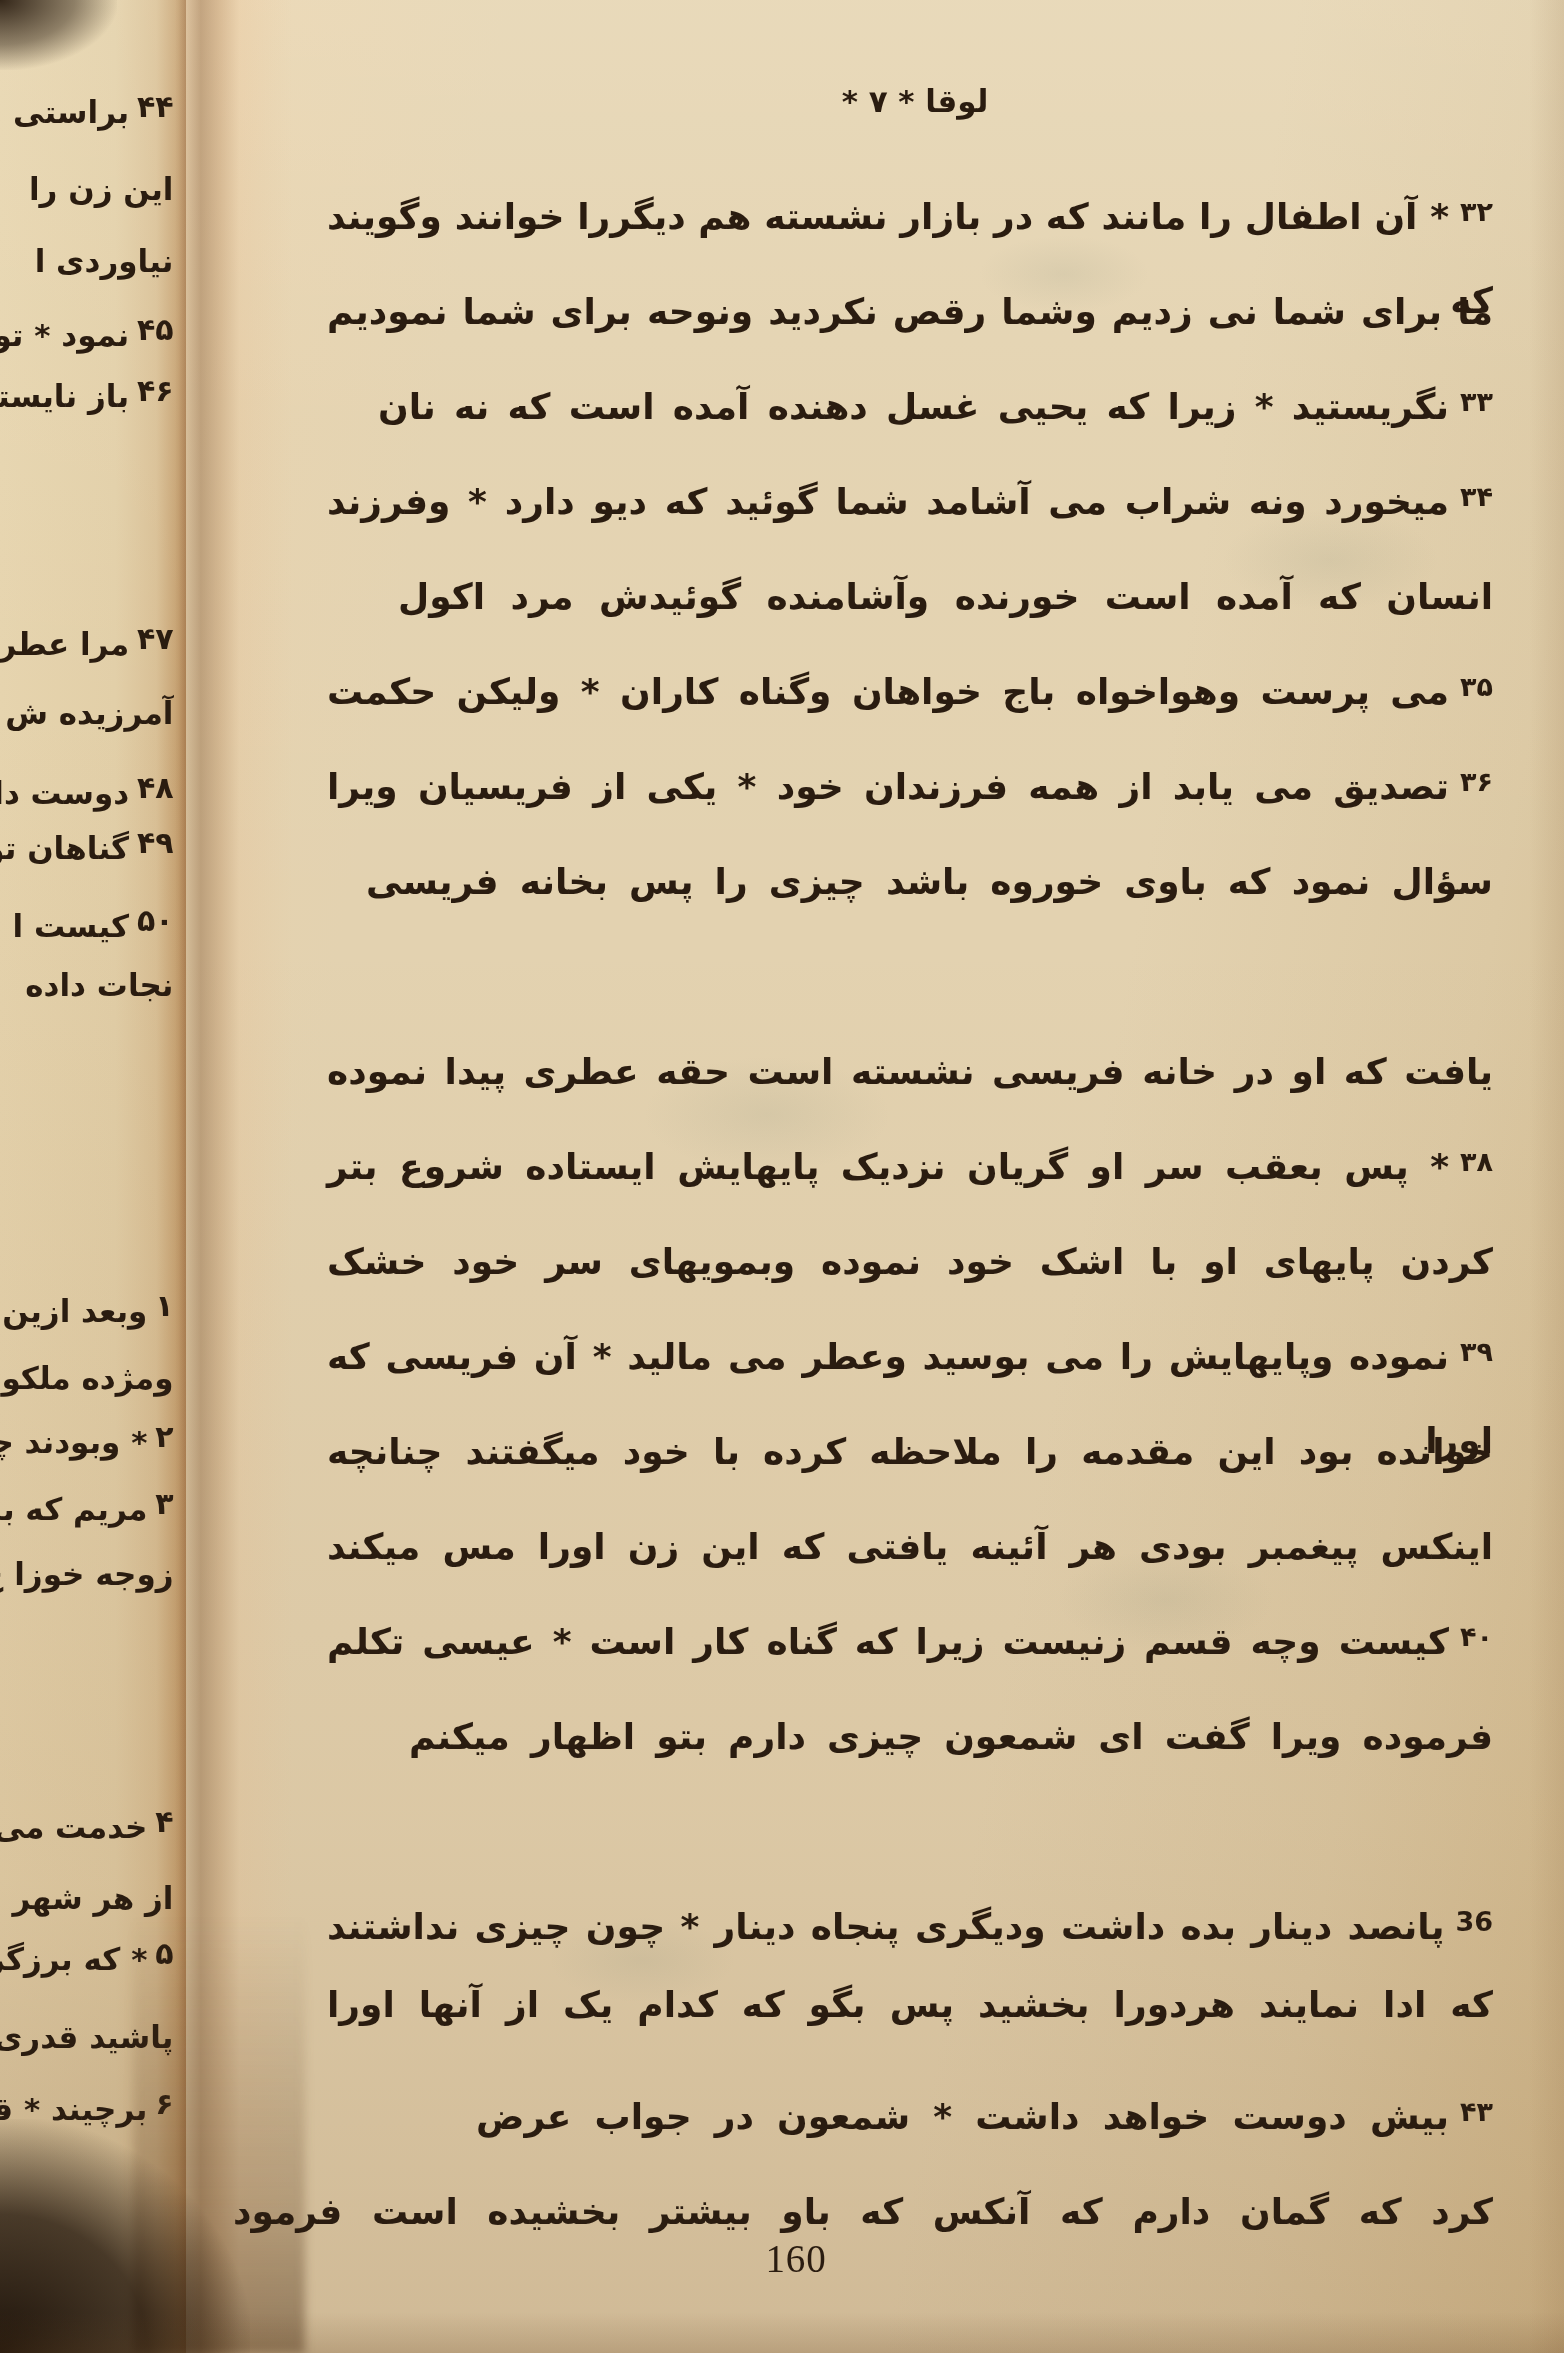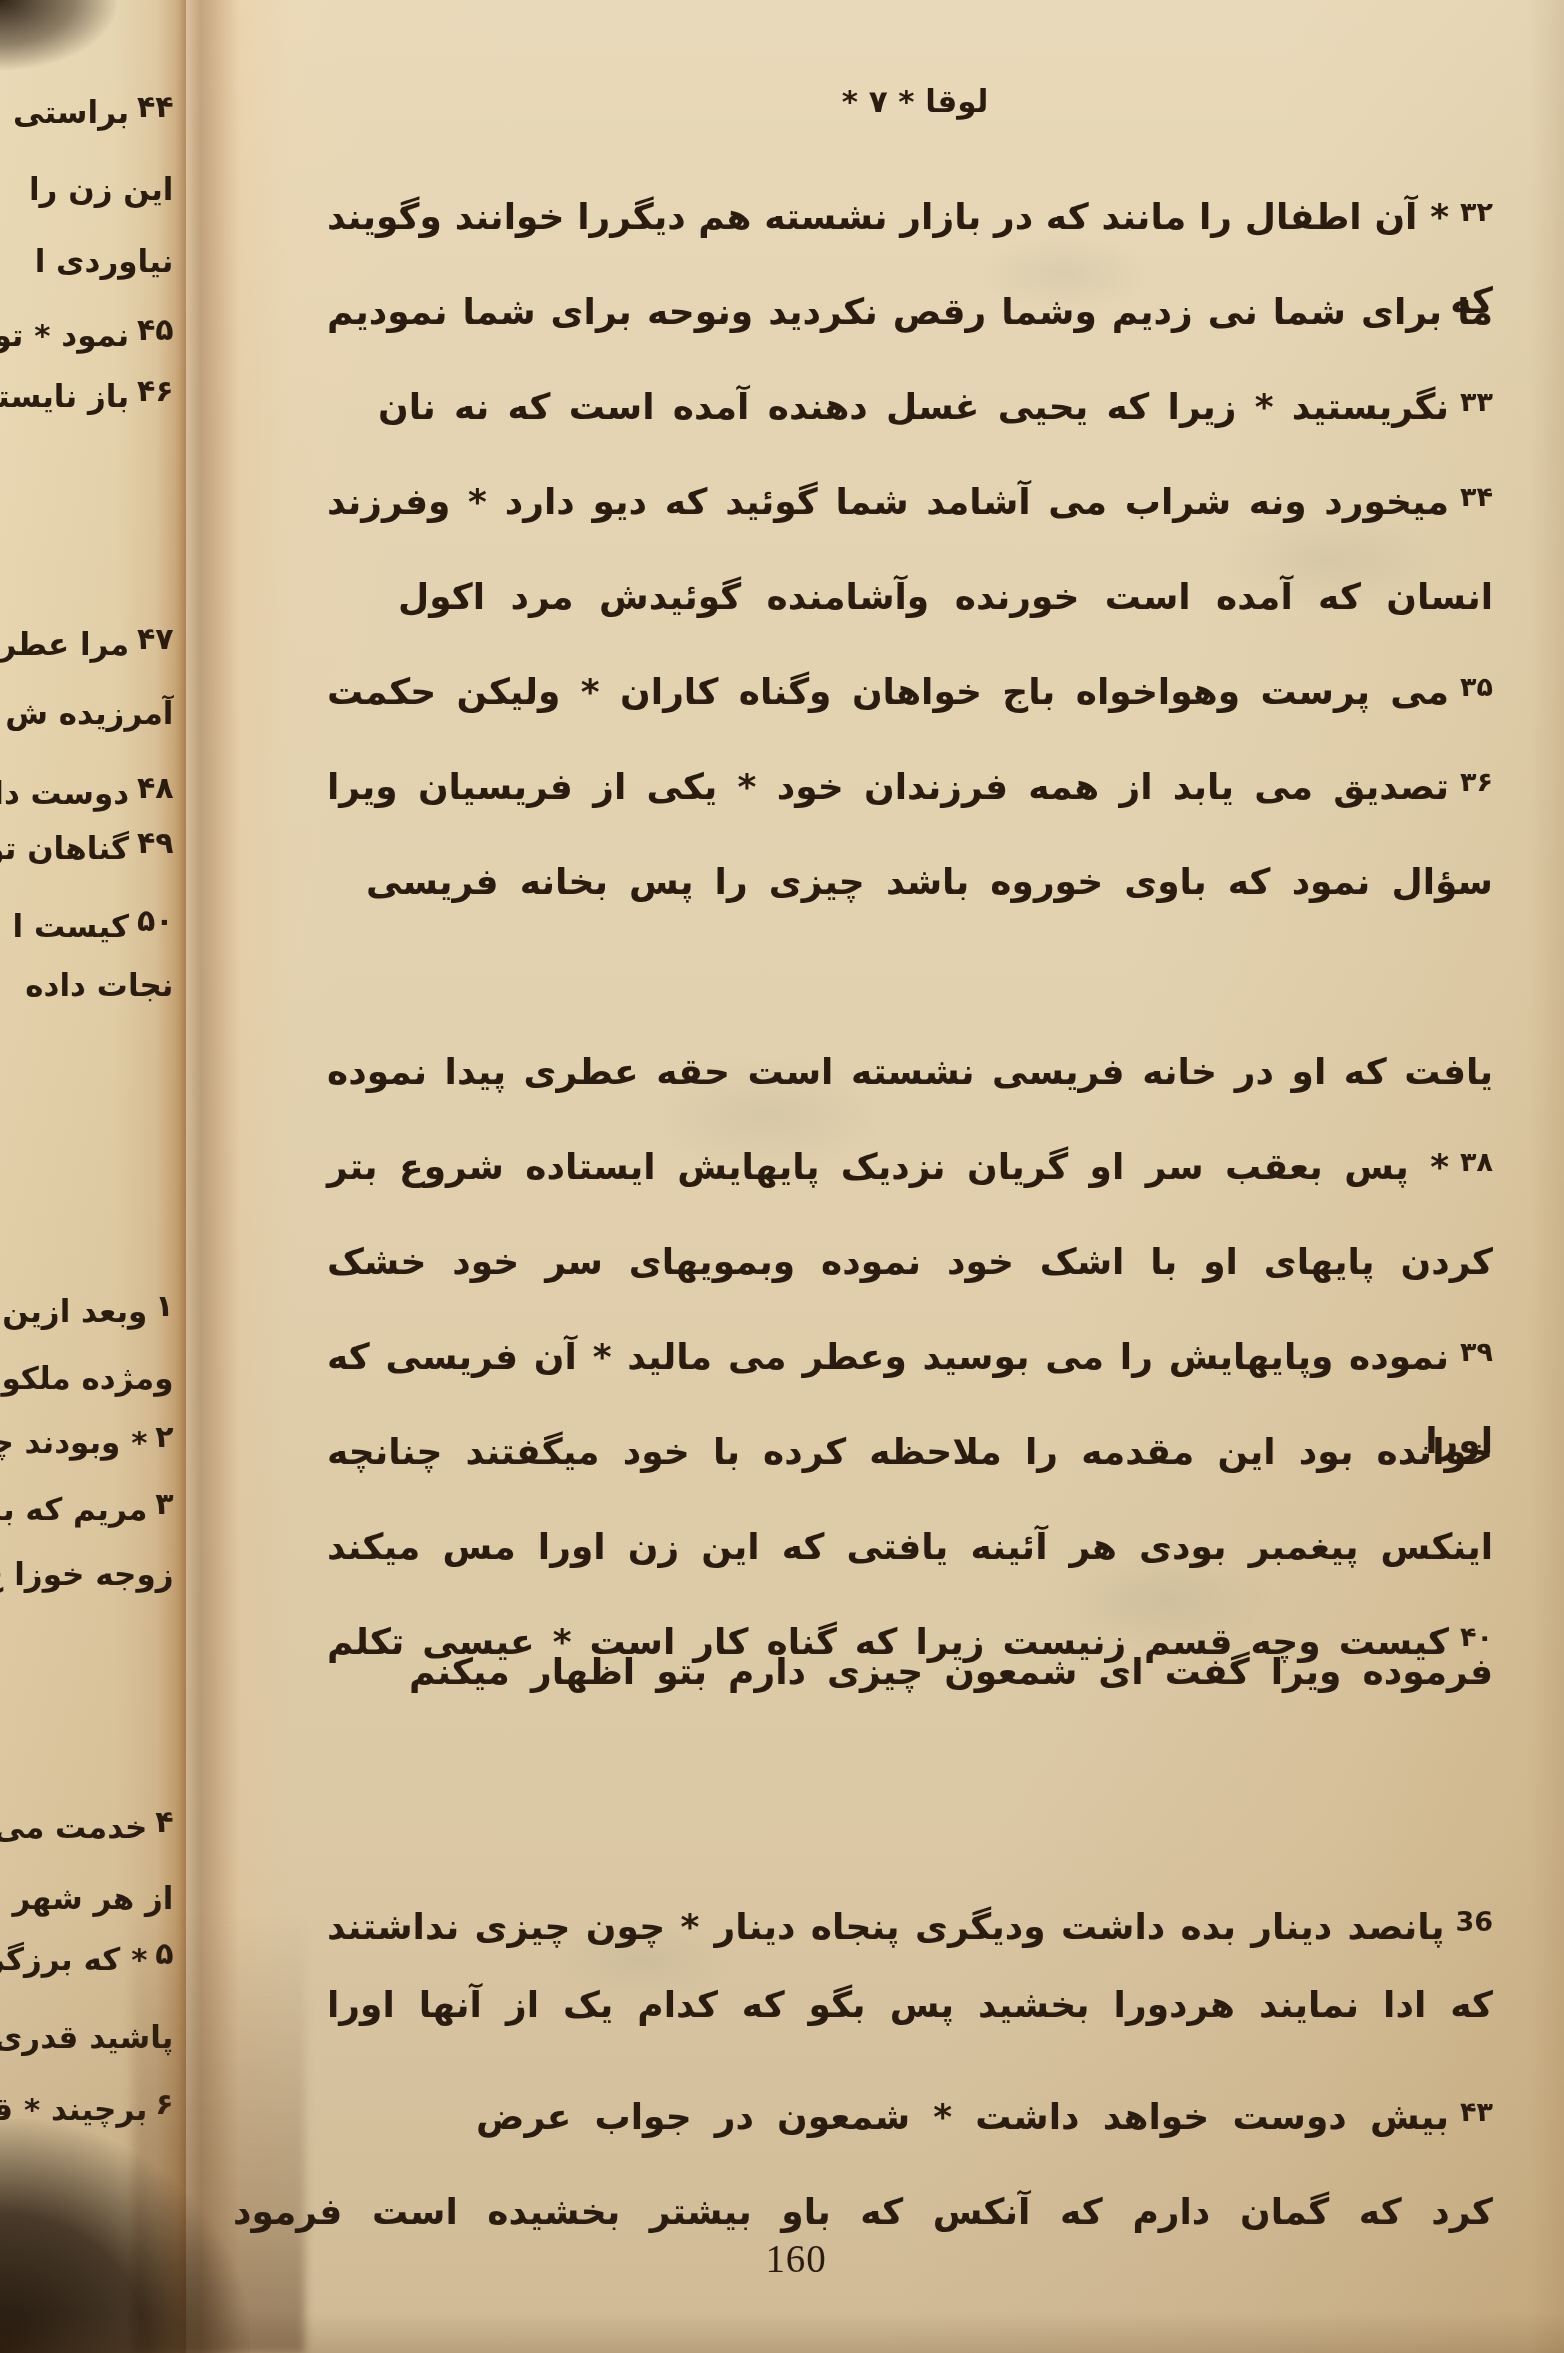--- a/index.html
+++ b/index.html
@@ -130,21 +130,21 @@
       <div class="text-line" style="top: 651px;"><span class="verse-num">۳۵</span><span>می پرست وهواخواه باج خواهان وگناه کاران * ولیکن حکمت</span></div>
       <div class="text-line" style="top: 746px;"><span class="verse-num">۳۶</span><span>تصدیق می یابد از همه فرزندان خود * یکی از فریسیان ویرا</span></div>
       <div class="text-line" style="top: 841px; width: 1127px;"><span>سؤال نمود که باوی خوروه باشد چیزی را پس بخانه فریسی</span></div>
       <div class="text-line" style="top: 1031px;"><span>یافت که او در خانه فریسی نشسته است حقه عطری پیدا نموده</span></div>
       <div class="text-line" style="top: 1126px;"><span class="verse-num">۳۸</span><span>* پس بعقب سر او گریان نزدیک پایهایش ایستاده شروع بتر</span></div>
       <div class="text-line" style="top: 1221px;"><span>کردن پایهای او با اشک خود نموده وبمویهای سر خود خشک</span></div>
       <div class="text-line" style="top: 1316px;"><span class="verse-num">۳۹</span><span>نموده وپایهایش را می بوسید وعطر می مالید * آن فریسی که اورا</span></div>
       <div class="text-line" style="top: 1506px;"><span>اینکس پیغمبر بودی هر آئینه یافتی که این زن اورا مس میکند</span></div>
       <div class="text-line" style="top: 1411px;"><span>خوانده بود این مقدمه را ملاحظه کرده با خود میگفتند چنانچه</span></div>
       <div class="text-line" style="top: 1601px;"><span class="verse-num">۴۰</span><span>کیست وچه قسم زنیست زیرا که گناه کار است * عیسی تکلم</span></div>
-      <div class="text-line" style="top: 1631px; width: 1084px;"><span>فرموده ویرا گفت ای شمعون چیزی دارم بتو اظهار میکنم</span></div>
+      <div class="text-line" style="top: 1696px; width: 1084px;"><span>فرموده ویرا گفت ای شمعون چیزی دارم بتو اظهار میکنم</span></div>
       <div class="text-line" style="top: 1886px;"><span class="verse-num">36</span><span>پانصد دینار بده داشت ودیگری پنجاه دینار * چون چیزی نداشتند</span></div>
       <div class="text-line" style="top: 1964px; margin-left: 8px;"><span>که ادا نمایند هردورا بخشید پس بگو که کدام یک از آنها اورا</span></div>
       <div class="text-line" style="top: 2076px; width: 1017px;"><span class="verse-num">۴۳</span><span>بیش دوست خواهد داشت * شمعون در جواب عرض</span></div>
       <div class="text-line" style="top: 2171px; width: 1260px;"><span>کرد که گمان دارم که آنکس که باو بیشتر بخشیده است فرمود</span></div>
     </div>
   <div id="facing-frags"></div>
 
   <div class="page-number">160</div>
 
   <div class="corner-shadow corner-tl"></div>

